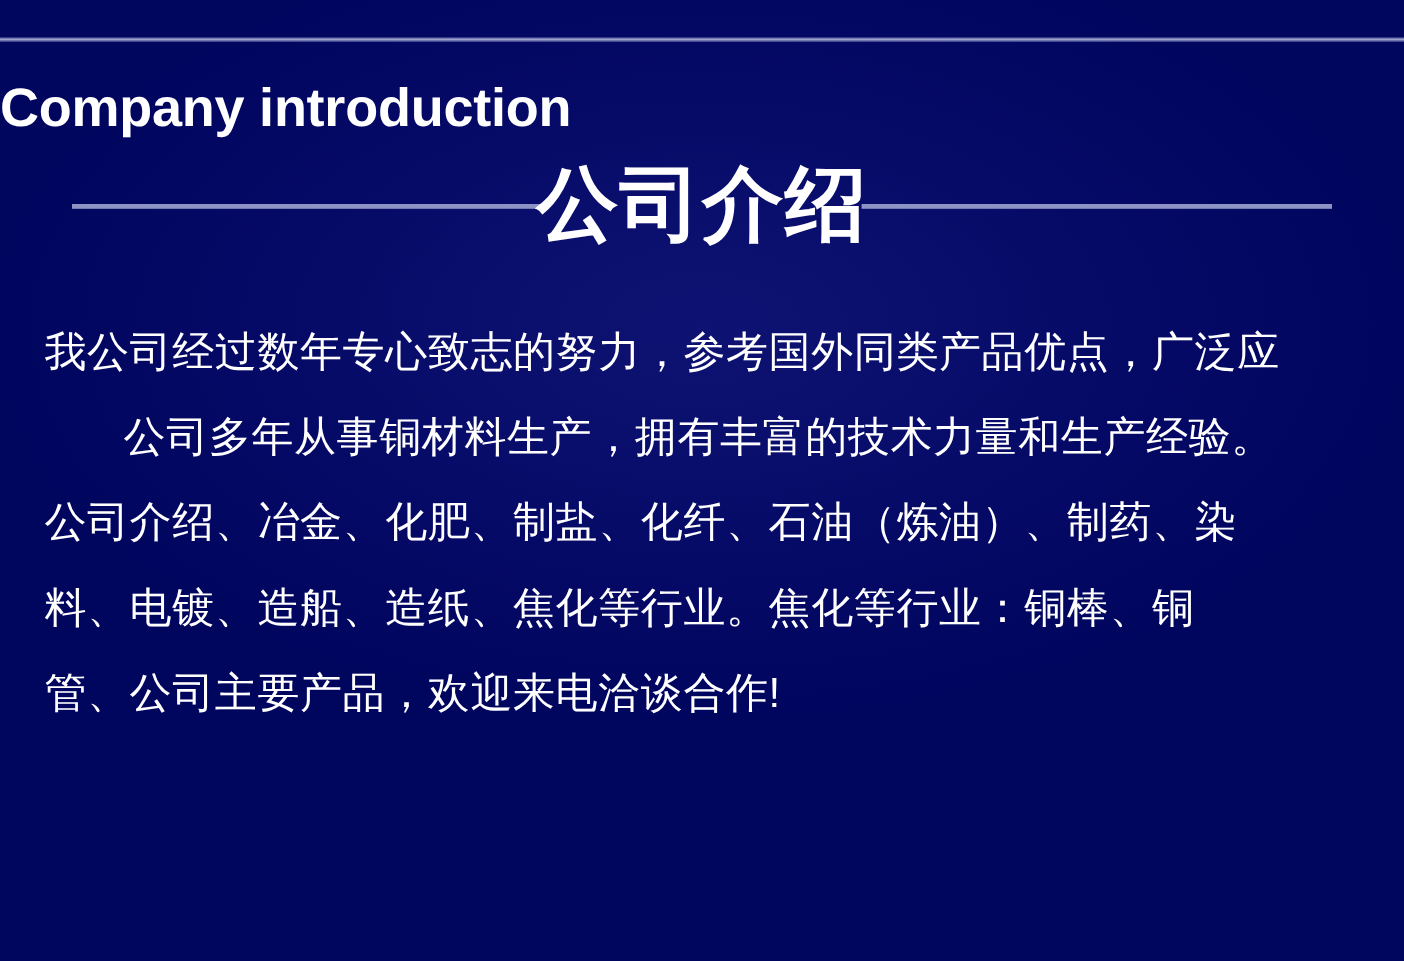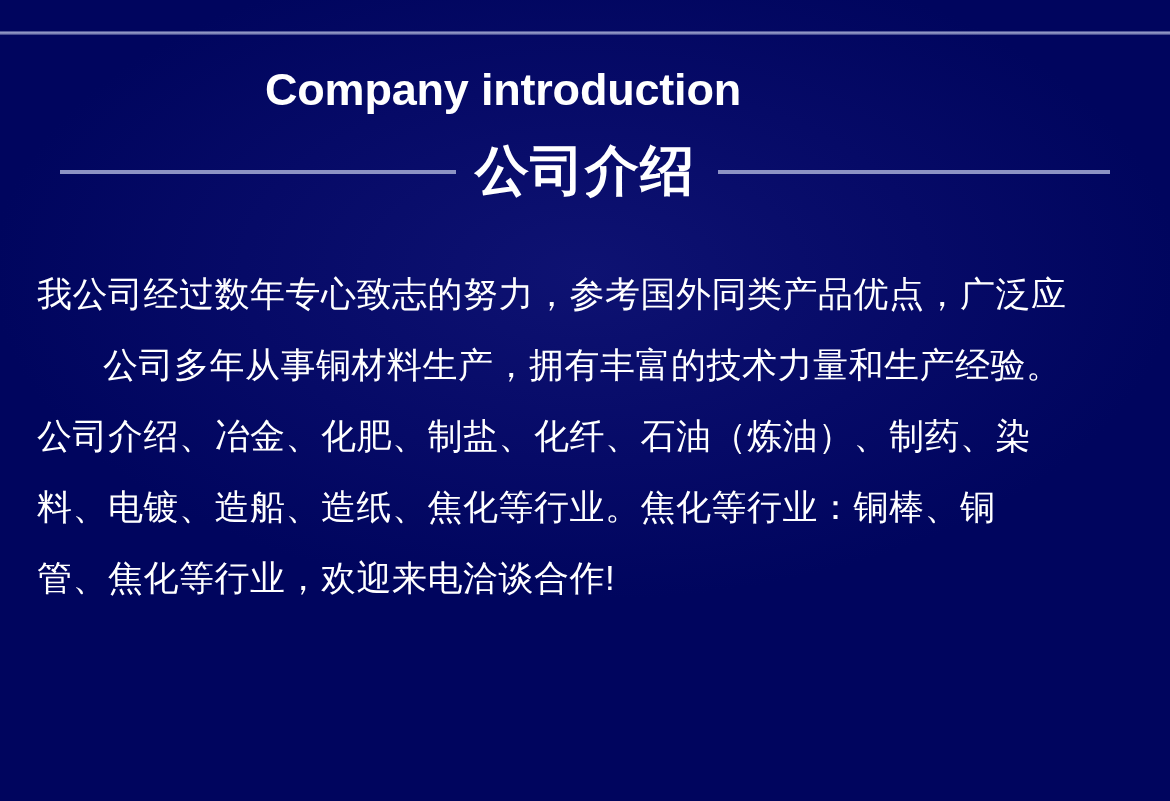--- a/index.html
+++ b/index.html
@@ -36,21 +36,20 @@
     left: 0;
     top: 0;
     width: 1170px;
     height: 222px;
   }
   #title-en {
     position: absolute;
     left: 0;
     top: 64px;
     width: 1006px;
-    text-align: center;
     color: #ffffff;
     font-size: 45px;
     font-weight: bold;
     letter-spacing: -0.2px;
     line-height: 52px;
     white-space: nowrap;
   }
   #subtitle-row {
     position: absolute;
     left: 0;
@@ -58,21 +57,21 @@
     width: 1170px;
     height: 76px;
   }
   #title-cn {
     position: absolute;
     left: 0;
     top: 0;
     width: 1170px;
     text-align: center;
     color: #ffffff;
-    font-size: 54px;
+    font-size: 68px;
     font-weight: bold;
     line-height: 72px;
     letter-spacing: 1px;
     white-space: nowrap;
   }
   .rule {
     position: absolute;
     top: 36px;
     height: 4px;
     background: #8d93c4;
@@ -116,16 +115,16 @@
       <div id="title-cn">公司介绍</div>
     </div>
 
   </div>
 
   <div id="body-text">
     <div class="body-line">我公司经过数年专心致志的努力，参考国外同类产品优点，广泛应</div>
     <div class="body-line indent">公司多年从事铜材料生产，拥有丰富的技术力量和生产经验。</div>
     <div class="body-line">公司介绍、冶金、化肥、制盐、化纤、石油（炼油）、制药、染</div>
     <div class="body-line">料、电镀、造船、造纸、焦化等行业。焦化等行业：铜棒、铜</div>
-    <div class="body-line">管、焦化等行业，欢迎来电洽谈合作!</div>
+    <div class="body-line">管、公司主要产品，欢迎来电洽谈合作!</div>
   </div>
 
 </div>
 
 </body></html>

